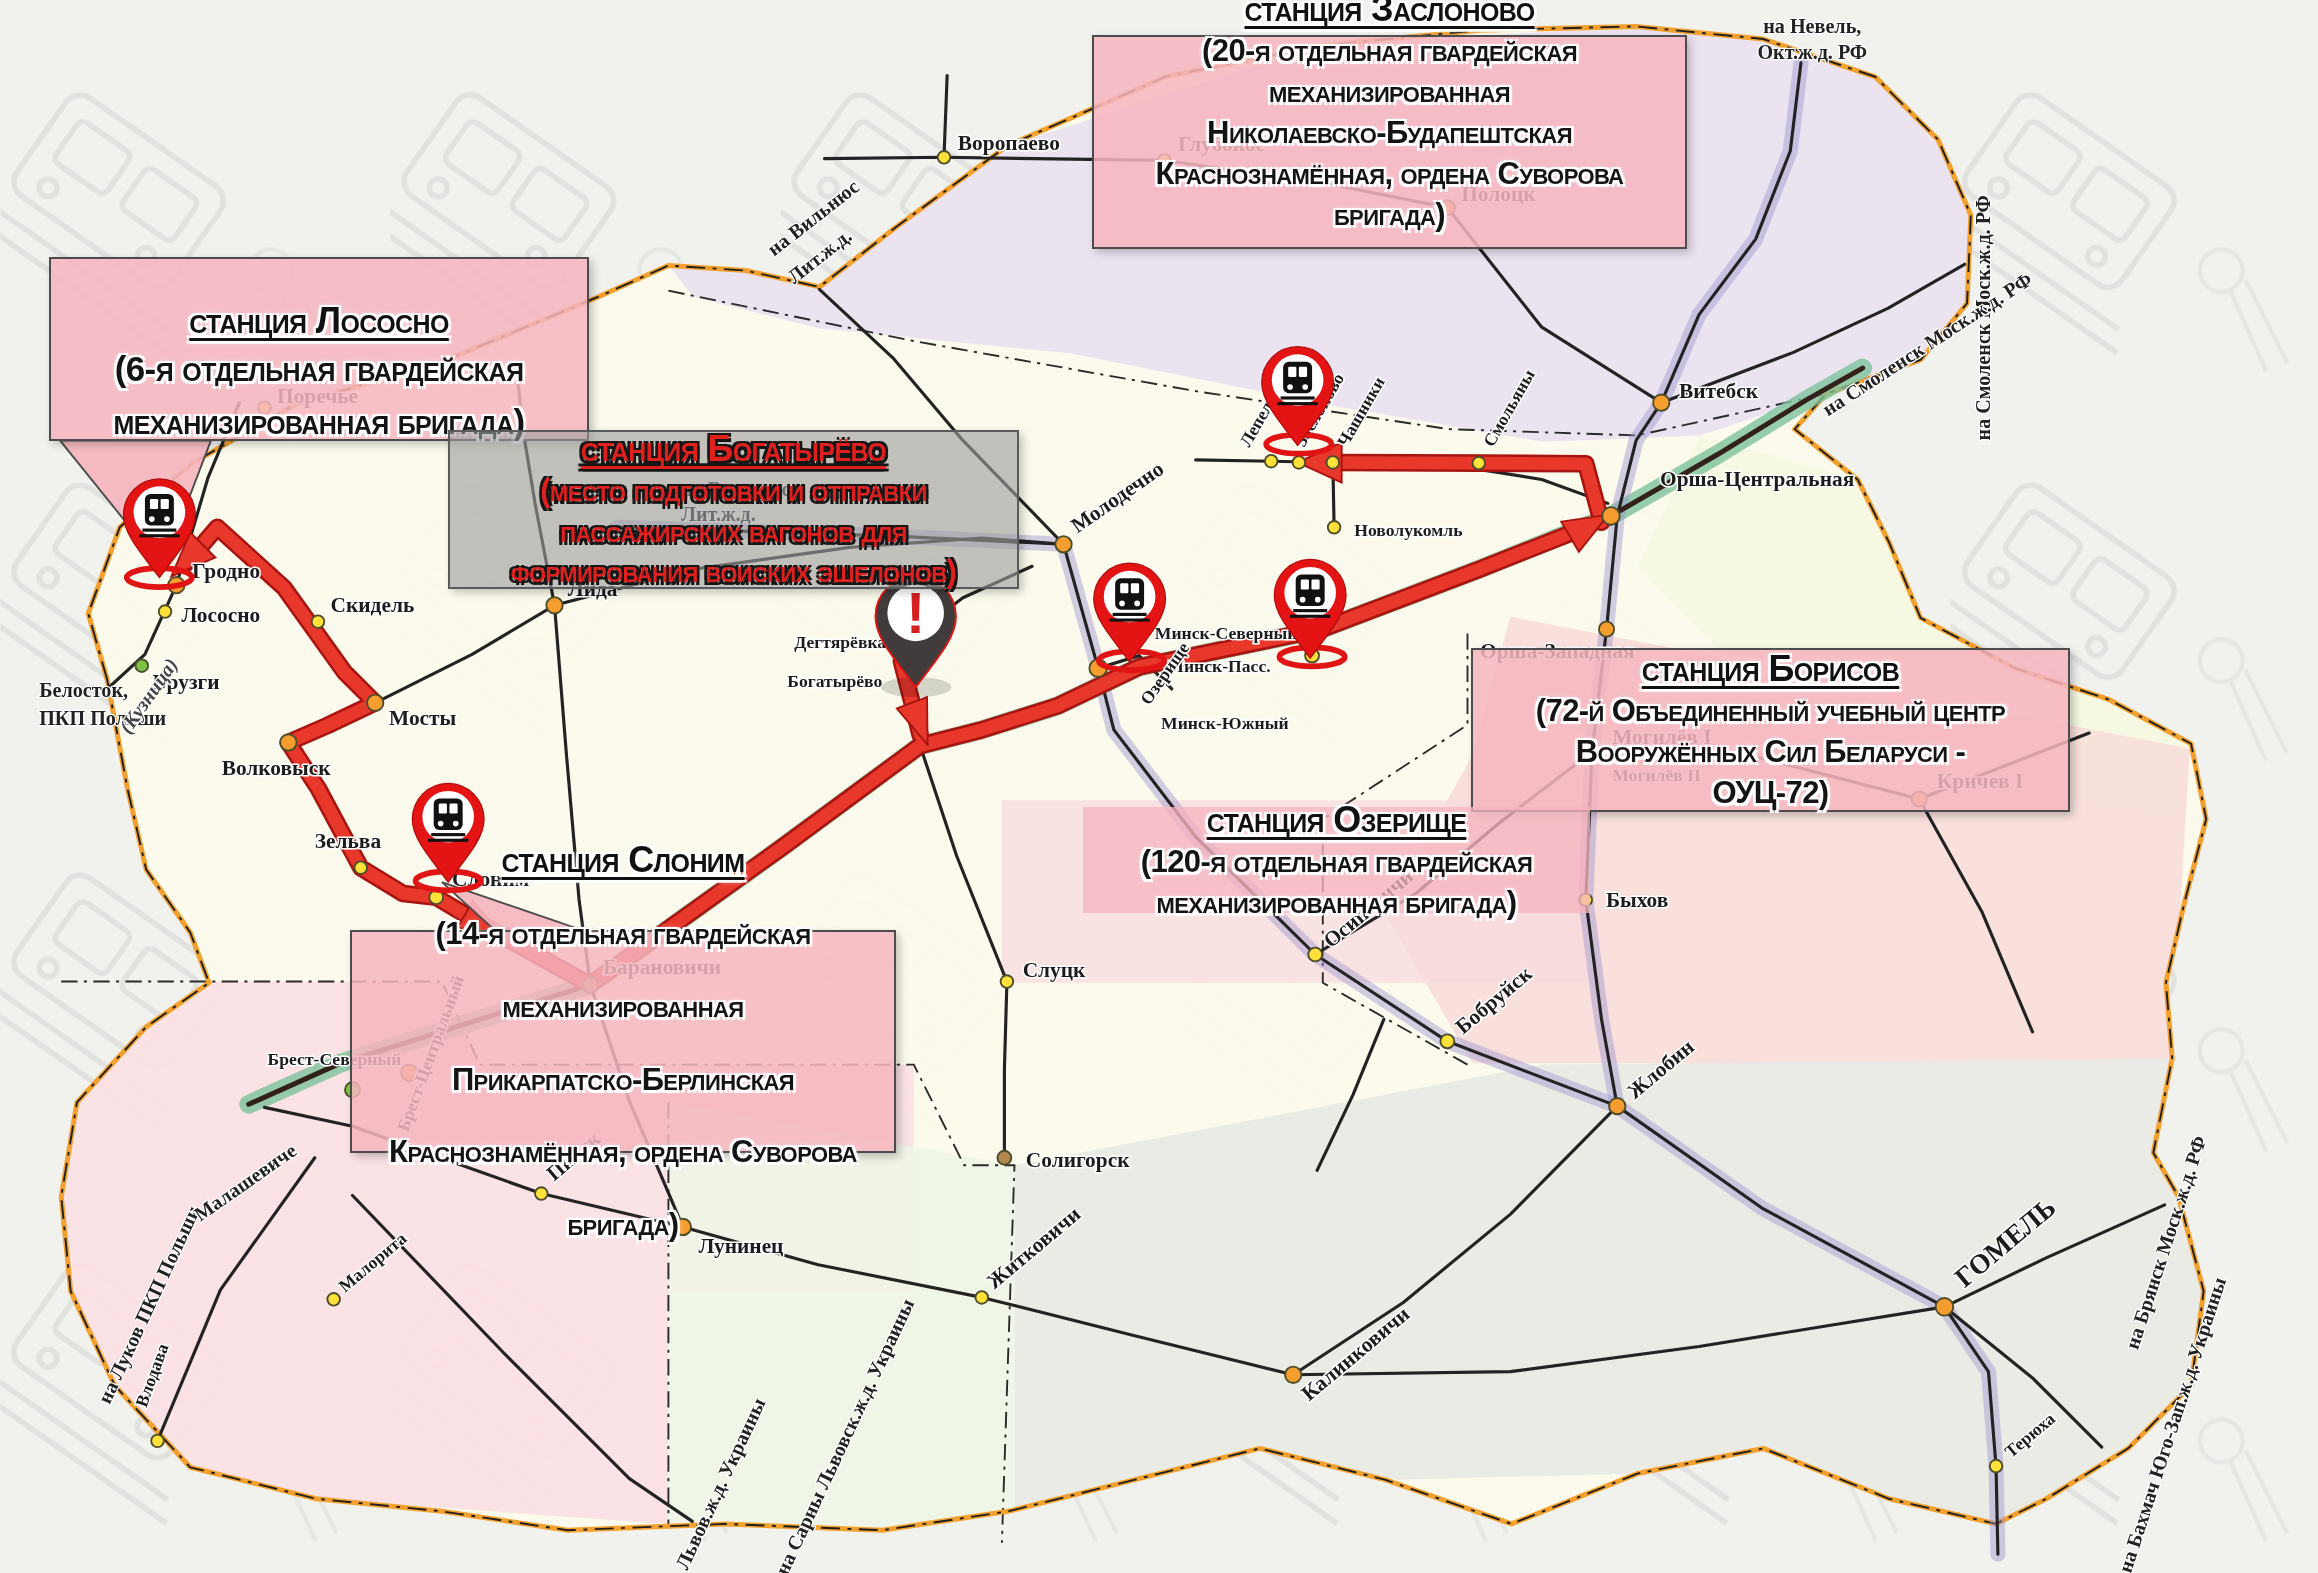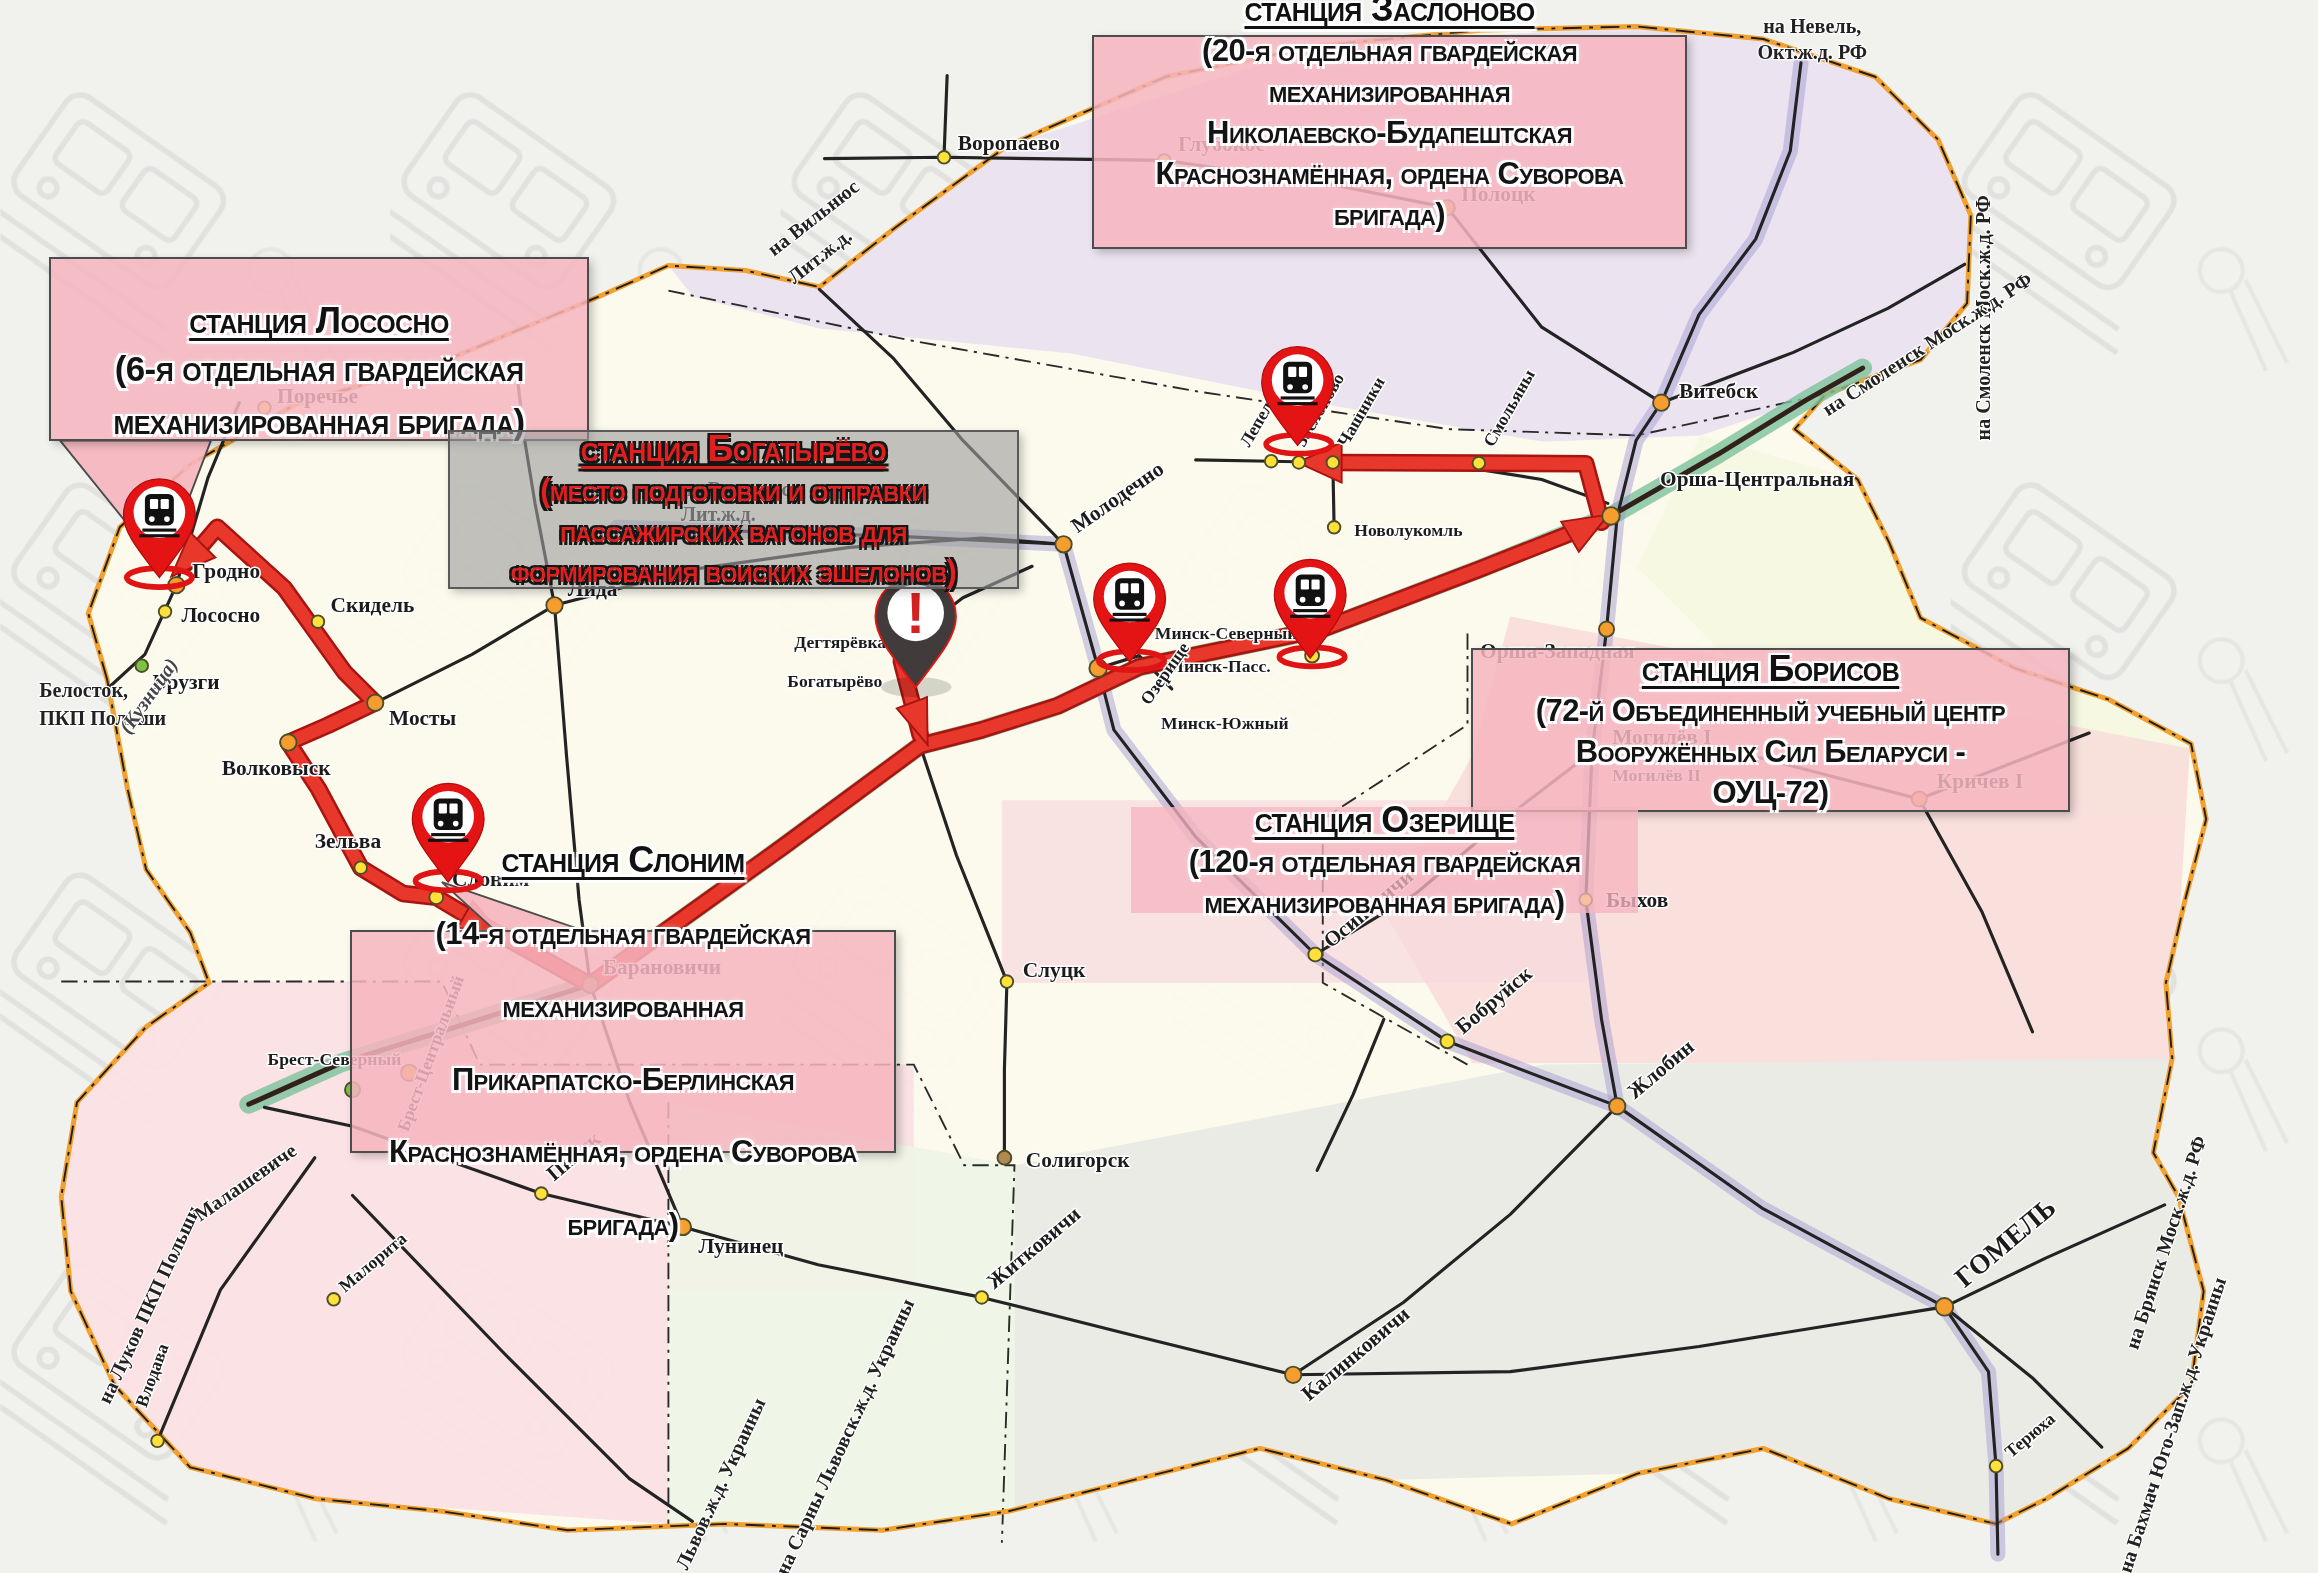--- a/index.html
+++ b/index.html
@@ -47,21 +47,21 @@
   
   .callout{
     position:absolute;box-sizing:border-box;
     display:flex;flex-direction:column;justify-content:center;align-items:center;
     padding:11.3px 16.4px;text-align:center;
     font-family:"Liberation Sans",sans-serif;font-weight:700;
     font-variant-caps:small-caps;letter-spacing:-0.6px;
     z-index:30;
   }
   .callout.pink{background:rgba(246,181,191,0.86);border:2.5px solid #4c4c4c;box-shadow:3.8px 3.8px 8.8px rgba(0,0,0,0.25);}
-  .callout.pink.noborder{border:none;box-shadow:none;background:rgba(246,181,191,0.78);margin-left:48px;}
+  .callout.pink.noborder{border:none;box-shadow:none;background:rgba(246,181,191,0.78);}
   .callout.gray{background:rgba(156,156,156,0.62);border:2.5px solid #5a5a5a;box-shadow:3.8px 3.8px 8.8px rgba(0,0,0,0.25);}
   .co-title{
     font-size:36px;line-height:1.25;color:#111;
     text-decoration:underline;text-underline-offset:5px;text-decoration-thickness:3.1px;
     text-shadow:-2.5px -2.5px 0 #fff,2.5px -2.5px 0 #fff,-2.5px 2.5px 0 #fff,2.5px 2.5px 0 #fff,0 0 6.3px #fff;
   }
   .co-line{
     font-size:31px;line-height:1.32;color:#141414;
     text-shadow:-2.5px -2.5px 0 #fff,2.5px -2.5px 0 #fff,-2.5px 2.5px 0 #fff,2.5px 2.5px 0 #fff,0 0 6.3px #fff;
   }

